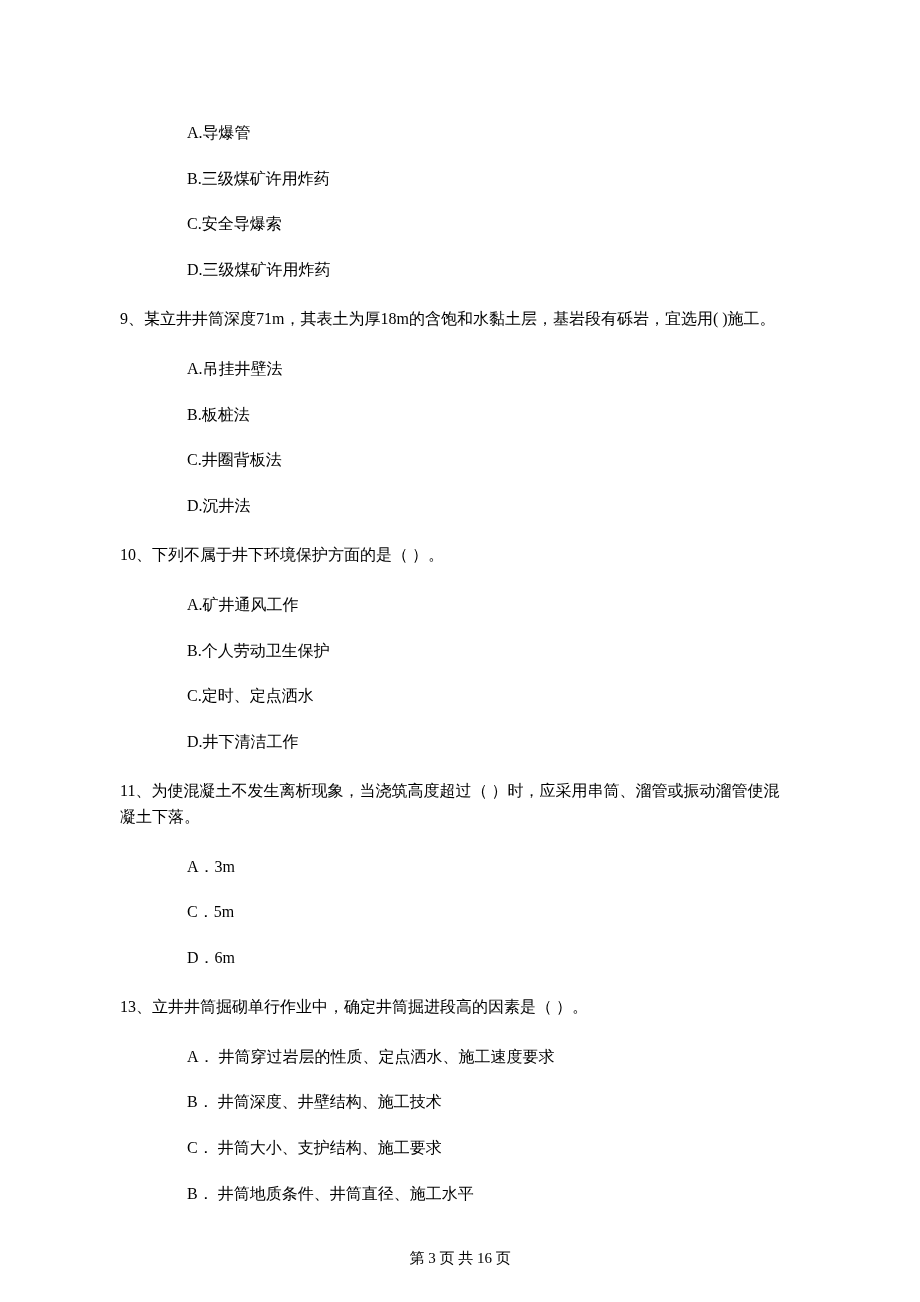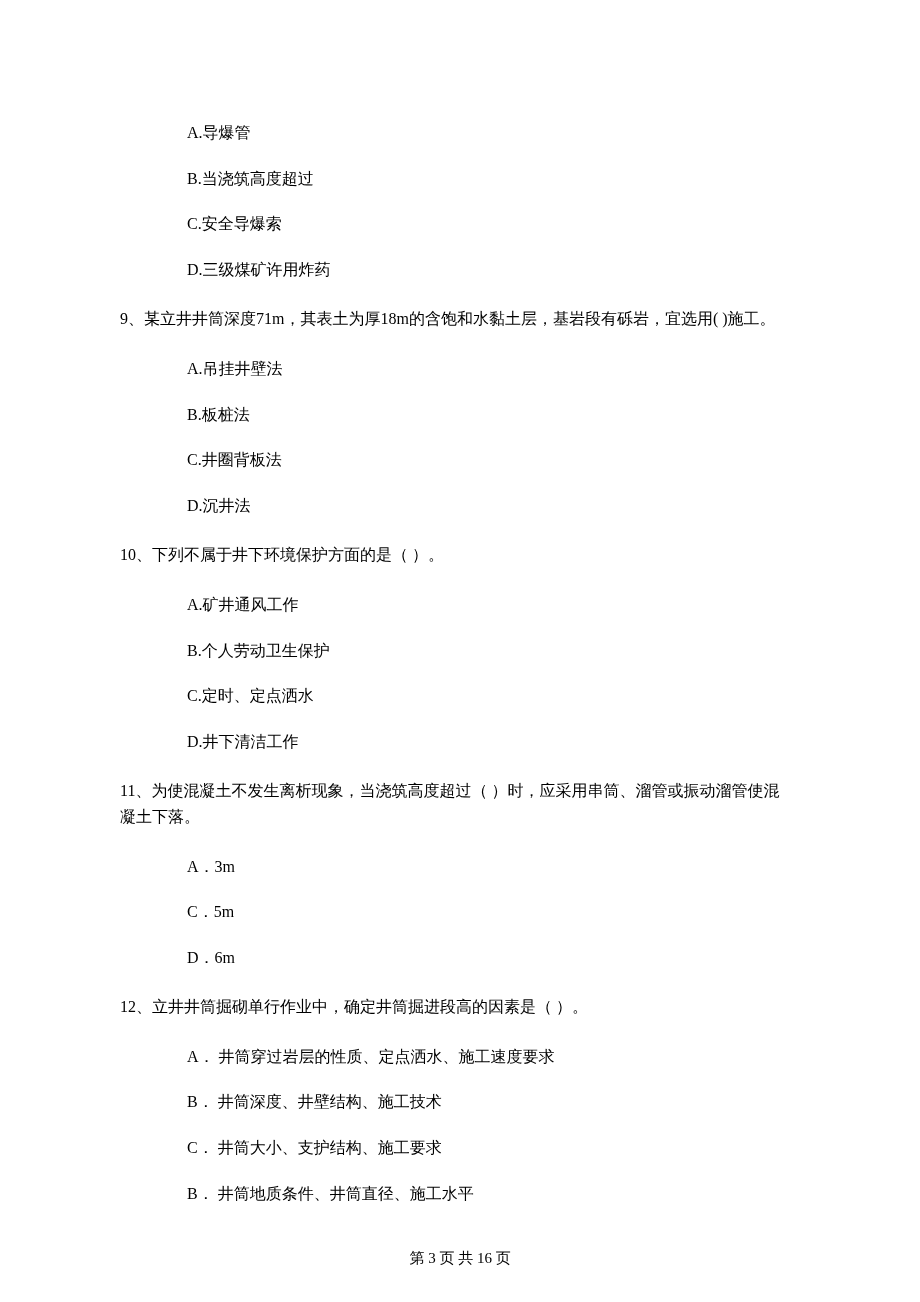--- a/index.html
+++ b/index.html
@@ -30,42 +30,42 @@
       text-align: center;
       font-size: 15px;
     }
   </style>
 </head>
 <body>
 
 <div class="content">
 
   <div class="option">A.导爆管</div>
-  <div class="option">B.当浇筑高度超过</div>
+  <div class="option">B.三级煤矿许用炸药</div>
   <div class="option">C.安全导爆索</div>
   <div class="option">D.三级煤矿许用炸药</div>
 
   <div class="question">9、某立井井筒深度71m，其表土为厚18m的含饱和水黏土层，基岩段有砾岩，宜选用(  )施工。</div>
   <div class="option">A.吊挂井壁法</div>
   <div class="option">B.板桩法</div>
   <div class="option">C.井圈背板法</div>
   <div class="option">D.沉井法</div>
 
   <div class="question">10、下列不属于井下环境保护方面的是（    ）。</div>
   <div class="option">A.矿井通风工作</div>
   <div class="option">B.个人劳动卫生保护</div>
   <div class="option">C.定时、定点洒水</div>
   <div class="option">D.井下清洁工作</div>
 
   <div class="question">11、为使混凝土不发生离析现象，当浇筑高度超过（    ）时，应采用串筒、溜管或振动溜管使混凝土下落。</div>
   <div class="option">A．3m</div>
   <div class="option">C．5m</div>
   <div class="option">D．6m</div>
 
-  <div class="question">12、立井井筒掘砌单行作业中，确定井筒掘进段高的因素是（    ）。</div>
+  <div class="question">13、立井井筒掘砌单行作业中，确定井筒掘进段高的因素是（    ）。</div>
   <div class="option">A． 井筒穿过岩层的性质、定点洒水、施工速度要求</div>
   <div class="option">B． 井筒深度、井壁结构、施工技术</div>
   <div class="option">C． 井筒大小、支护结构、施工要求</div>
   <div class="option">B． 井筒地质条件、井筒直径、施工水平</div>
 
 </div>
 
 <div class="footer">第 3 页 共 16 页</div>
 
 </body></html>

